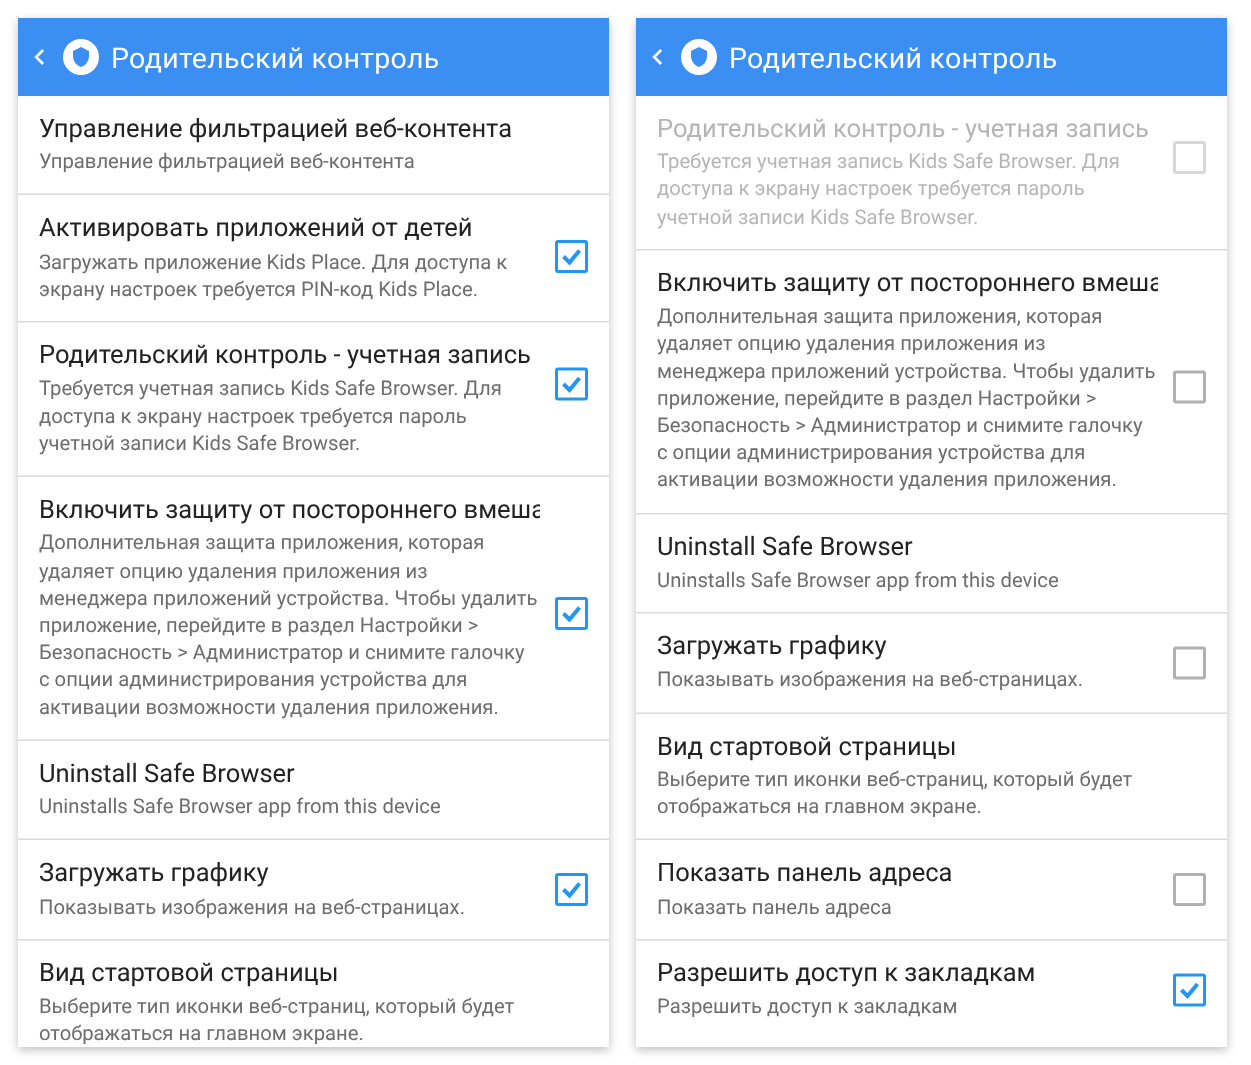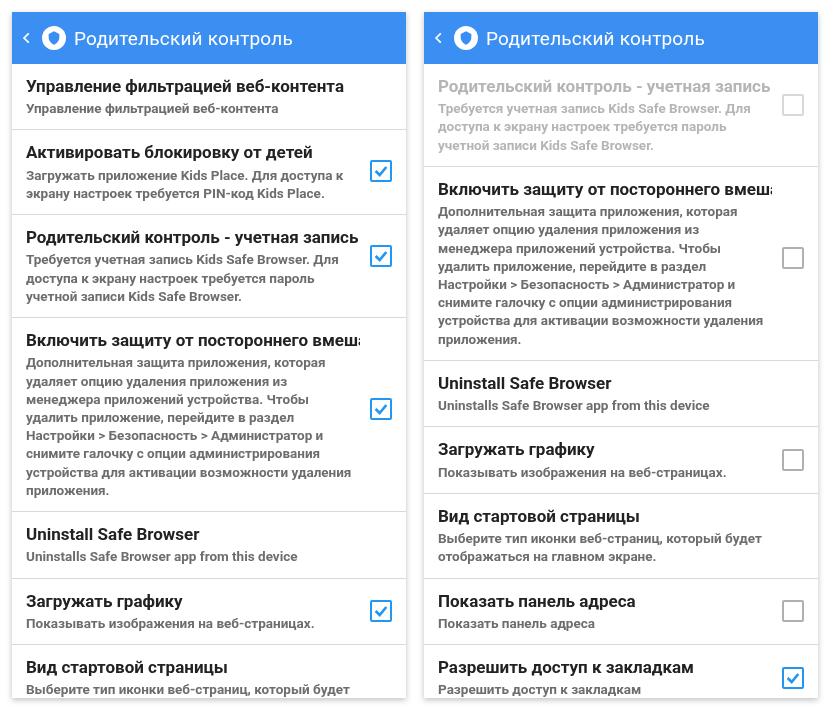--- a/index.html
+++ b/index.html
@@ -61,21 +61,20 @@
       padding: 12px 14px 12px 14px;
       border-bottom: 1px solid #d9d9d9;
       display: flex;
       align-items: flex-start;
       gap: 10px;
     }
     .row.no-border { border-bottom: none; }
     .row-text {
       flex: 1;
       min-width: 0;
-      font-weight: bold;
     }
     .row-title {
       font-size: 17px;
       color: #222222;
       line-height: 1.25;
       white-space: nowrap;
       overflow: hidden;
     }
     .row-sub {
       font-size: 13.5px;
@@ -126,21 +125,21 @@
 
     <div class="row">
       <div class="row-text">
         <div class="row-title">Управление фильтрацией веб-контента</div>
         <div class="row-sub">Управление фильтрацией веб-контента</div>
       </div>
     </div>
 
     <div class="row">
       <div class="row-text">
-        <div class="row-title">Активировать блокировку от детей</div>
+        <div class="row-title">Активировать приложений от детей</div>
         <div class="row-sub">Загружать приложение Kids Place. Для доступа к экрану настроек требуется PIN-код Kids Place.</div>
       </div>
       <div class="checkbox checked">
         <svg width="16" height="16" viewBox="0 0 24 24">
             <path fill="none" stroke="#2196f3" stroke-width="4" d="M4 12 L10 18 L20 6"></path>
           </svg>
       </div>
     </div>
 
     <div class="row">

